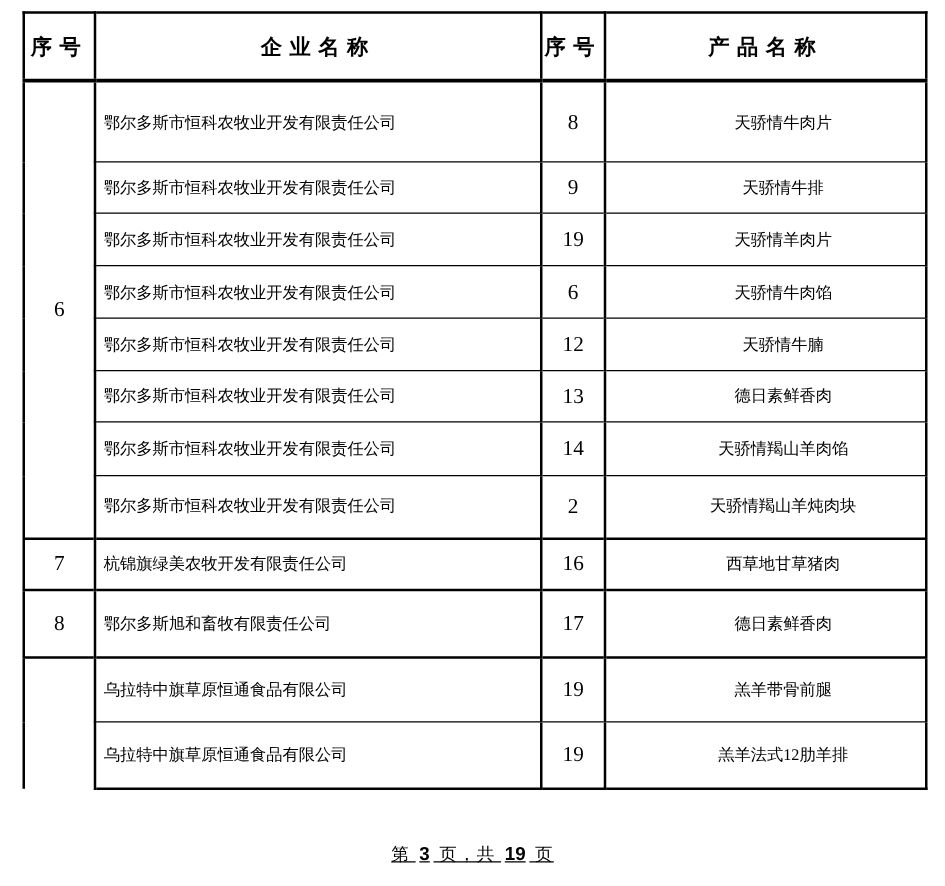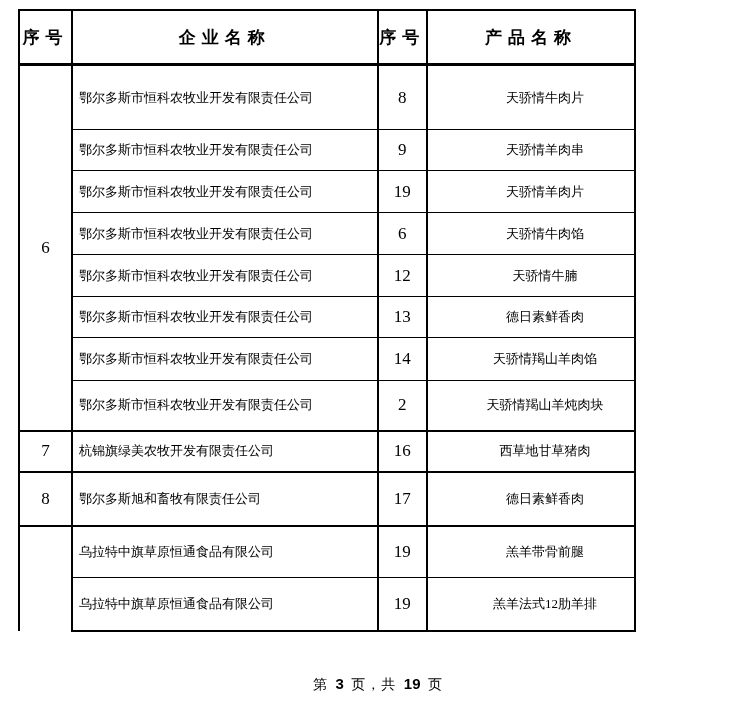--- a/index.html
+++ b/index.html
@@ -2,21 +2,21 @@
 <html><head>
 <meta charset="utf-8">
 <style>
   html, body { margin: 0; padding: 0; }
   body {
     width: 756px; height: 709px;
     background: #ffffff;
     color: #000000;
     font-family: "Liberation Serif", serif;
   }
-  .sheet { position: relative; width: 636px; height: 709px; overflow: hidden; background: #fff; }
+  .sheet { position: relative; width: 756px; height: 709px; overflow: hidden; background: #fff; }
 
   table.catalog {
     position: absolute; left: 18px; top: 9px;
     border-collapse: collapse; table-layout: fixed;
   }
   col.c1 { width: 57px; }
   col.c2 { width: 357px; }
   col.c3 { width: 51px; }
   col.c4 { width: 257px; }
 
@@ -53,20 +53,21 @@
   tr.r7  { height: 50px; }
   tr.r8  { height: 41px; }
   tr.r9  { height: 54px; }
   tr.r10 { height: 52px; }
   tr.r11 { height: 53px; }
 
   .page-footer {
     position: absolute; left: 0; top: 674px; width: 756px;
     text-align: center; font-size: 14px; line-height: 20px;
     letter-spacing: 1px;
+    text-decoration: underline;
   }
   .page-footer .fnum {
     font-family: "Liberation Sans", sans-serif;
     font-weight: bold; font-size: 15px; letter-spacing: 0;
     padding: 0 3px;
   }
 </style>
 </head>
 <body>
 
@@ -89,21 +90,21 @@
 
     <tr class="r0 gstart">
       <td class="gnum" rowspan="8">6</td>
       <td class="company">鄂尔多斯市恒科农牧业开发有限责任公司</td>
       <td class="pnum">8</td>
       <td class="pname">天骄情牛肉片</td>
     </tr>
     <tr class="r1">
       <td class="company">鄂尔多斯市恒科农牧业开发有限责任公司</td>
       <td class="pnum">9</td>
-      <td class="pname">天骄情羊肉串</td>
+      <td class="pname">天骄情牛排</td>
     </tr>
     <tr class="r2">
       <td class="company">鄂尔多斯市恒科农牧业开发有限责任公司</td>
       <td class="pnum">19</td>
       <td class="pname">天骄情羊肉片</td>
     </tr>
     <tr class="r3">
       <td class="company">鄂尔多斯市恒科农牧业开发有限责任公司</td>
       <td class="pnum">6</td>
       <td class="pname">天骄情牛肉馅</td>

